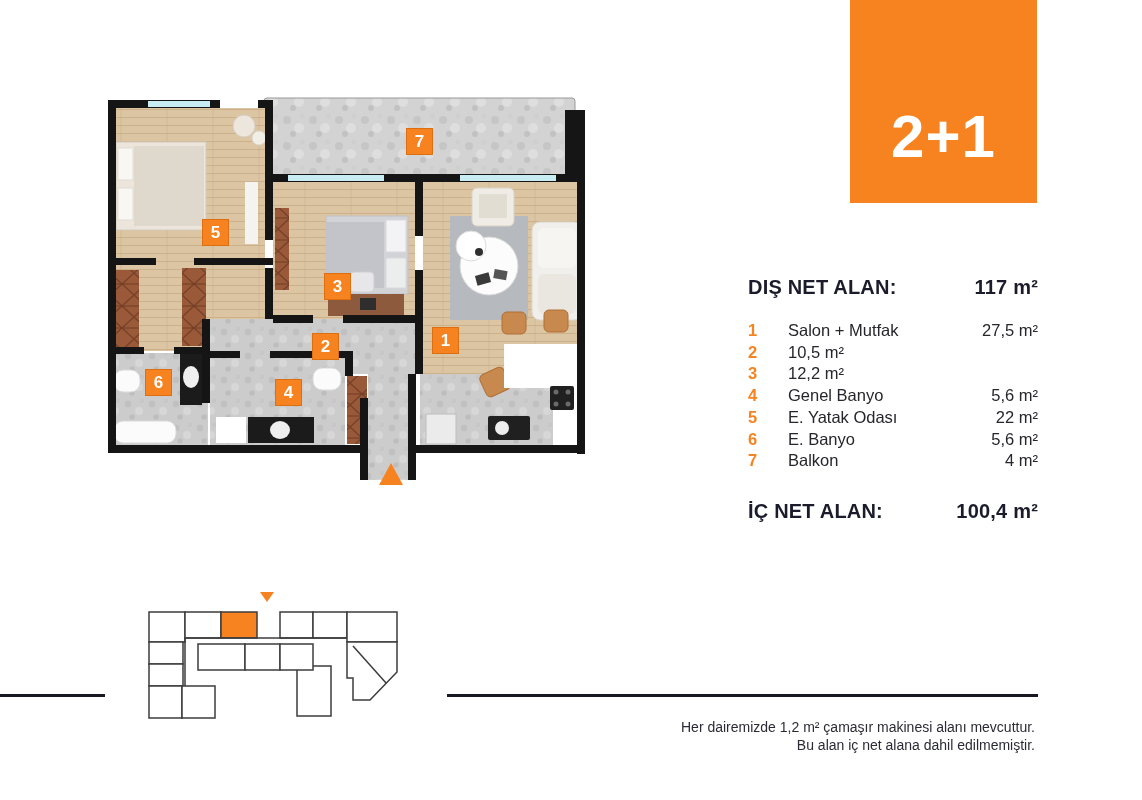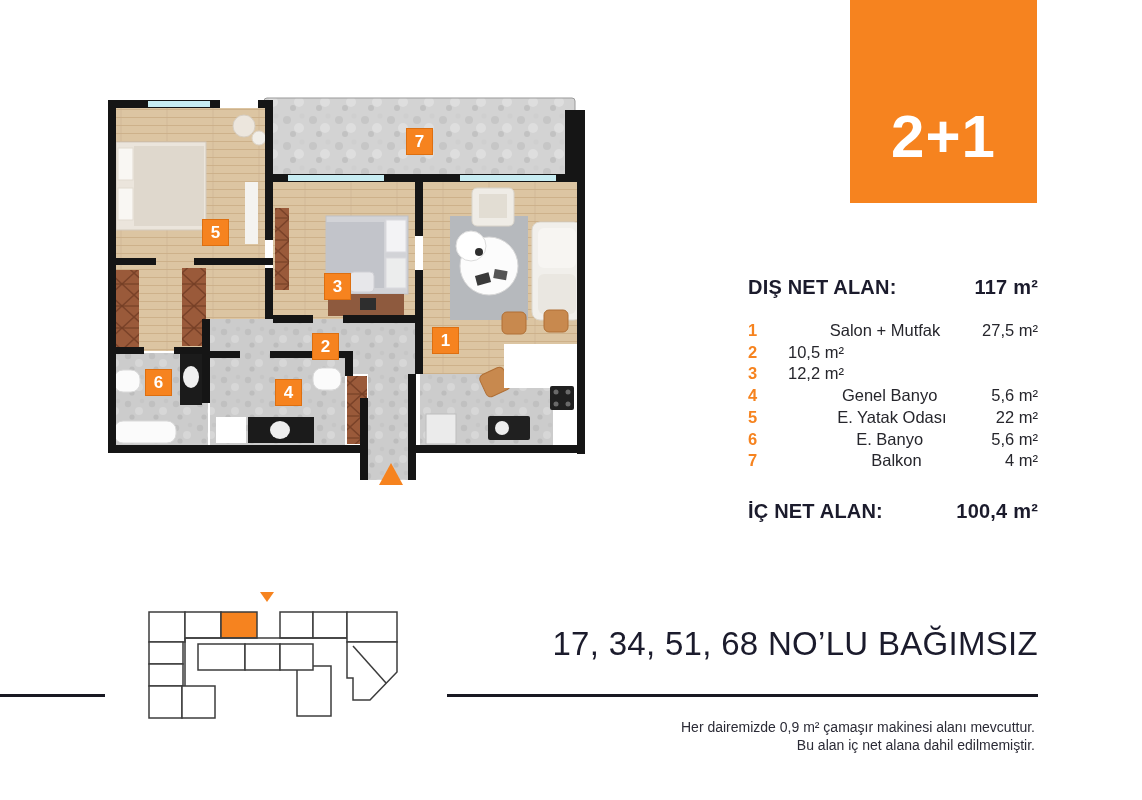--- a/index.html
+++ b/index.html
@@ -13,21 +13,21 @@
 
   
   .info{position:absolute;left:748px;top:0;width:290px;height:560px;}
   .net-row{position:absolute;left:0;width:100%;display:flex;justify-content:space-between;
            font-weight:700;font-size:20px;letter-spacing:0.2px;color:#1b1b2c;}
   .net-row.dis{top:262px;margin-top:14px;}
   .net-row.ic{top:500px;text-align:right;}
   .rooms{position:absolute;left:0;top:320px;width:100%;}
   .room-row{display:flex;font-size:16.5px;line-height:21.7px;color:#26262c;}
   .room-no{width:40px;color:#F6831F;font-weight:700;}
-  .room-name{flex:1;text-align:center;}
+  .room-name{flex:1;text-align:left;}
   .room-area{text-align:right;white-space:nowrap;}
 
   
   .headline{position:absolute;top:624px;right:104px;font-size:33px;font-weight:500;
             letter-spacing:0.3px;color:#1b1b2c;white-space:nowrap;line-height:40px;}
 
   
   .divider{position:absolute;top:694px;height:3px;background:#181822;}
   .divider.l{left:0;width:105px;}
   .divider.r{left:447px;width:591px;}
@@ -244,21 +244,20 @@
         <span class="room-area">4 m²</span>
       </div>
     </div>
 
     <div class="net-row ic">
       <span>İÇ NET ALAN:</span>
       <span>100,4 m²</span>
     </div>
   </div>
 
-  <div class="headline">17, 34, 51, 68 NO’LU BAĞIMSIZ</div>
 
   <div class="divider l"></div>
   <div class="divider r"></div>
 
   <div class="keyplan">
     <svg width="258" height="144" viewBox="0 0 258 144">
       <g fill="#ffffff" stroke="#3c3c3c" stroke-width="1.5" stroke-linejoin="miter">
         <rect x="9" y="26" width="36" height="30"></rect>
         <rect x="45" y="26" width="36" height="26"></rect>
         <rect x="81" y="26" width="36" height="26" fill="#F6831F"></rect>
@@ -276,17 +275,17 @@
         <rect x="105" y="58" width="35" height="26"></rect>
         <rect x="140" y="58" width="33" height="26"></rect>
         <path d="M45 52 H207" fill="none"></path>
         <path d="M45 52 V100" fill="none"></path>
       </g>
       <polygon points="120,6 134,6 127,16" fill="#F6831F"></polygon>
     </svg>
   </div>
 
   <div class="footnote">
-    <div>Her dairemizde 0,9 m² çamaşır makinesi alanı mevcuttur.</div>
+    <div>Her dairemizde 1,2 m² çamaşır makinesi alanı mevcuttur.</div>
     <div>Bu alan iç net alana dahil edilmemiştir.</div>
   </div>
 
 </div>
 
 </body></html>

